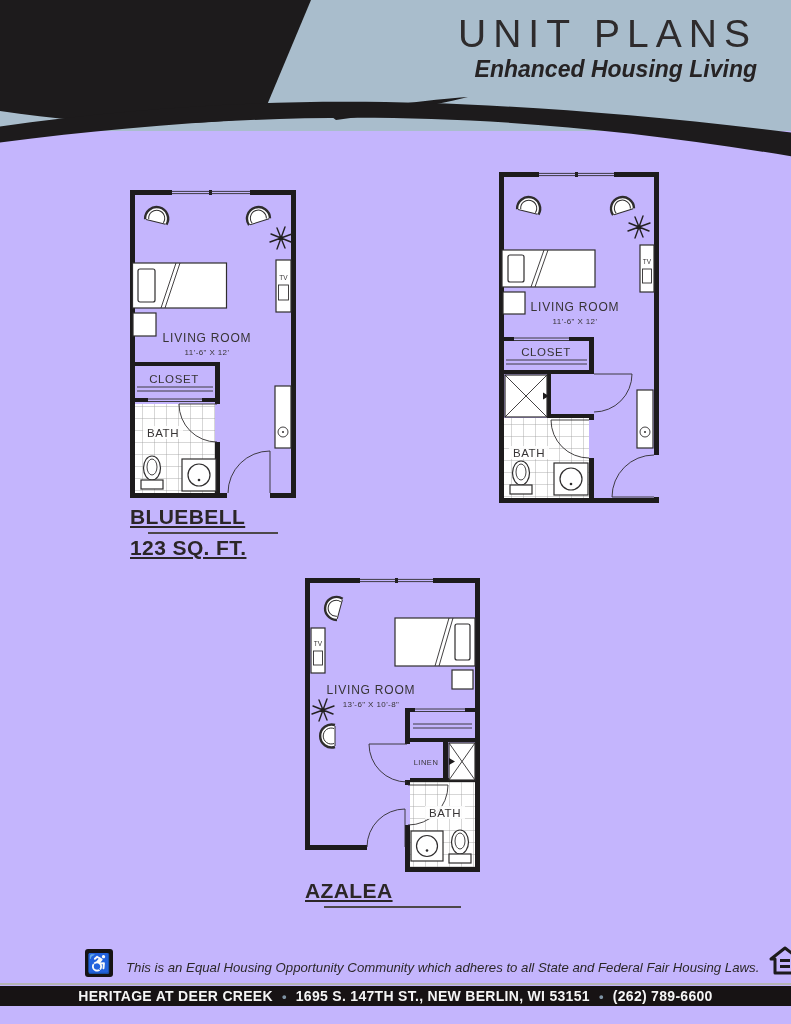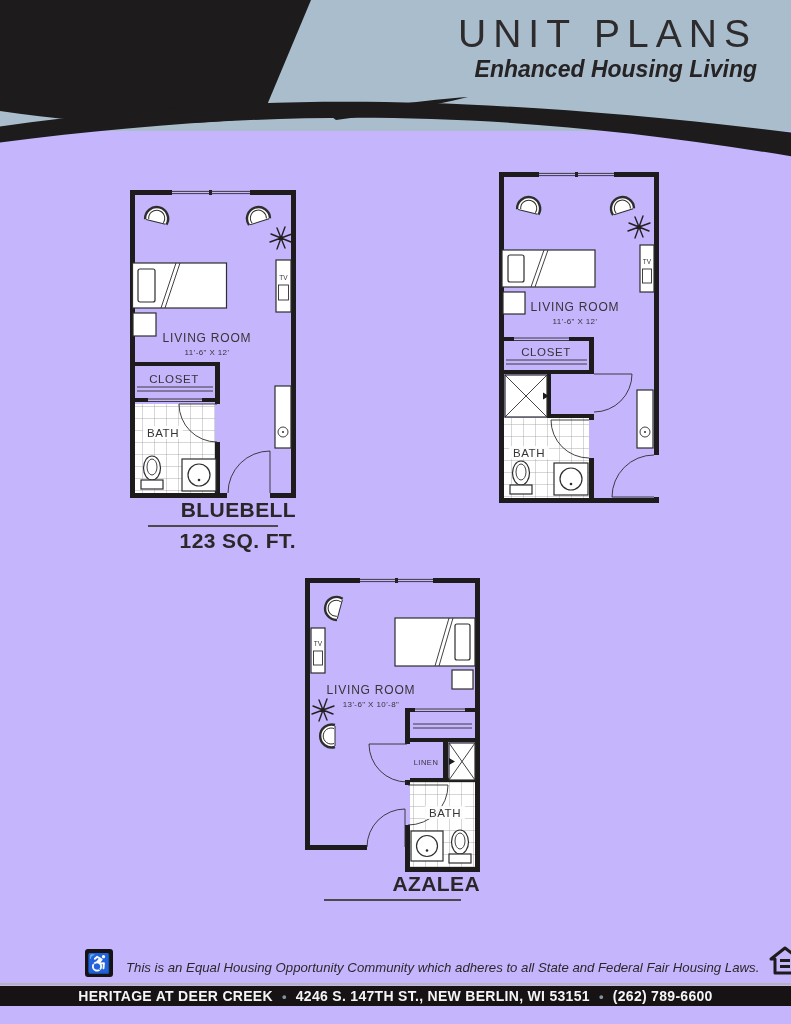--- a/index.html
+++ b/index.html
@@ -16,21 +16,21 @@
     font-size:39px;font-weight:400;letter-spacing:7px;
     color:#2e2b2c;line-height:1.05;white-space:nowrap;
   }
   .header-sub{
     font-size:23px;font-weight:700;font-style:italic;
     color:#262324;margin-top:1px;white-space:nowrap;
   }
   
   .plan{position:absolute;margin:0;}
   .plan svg{display:block;}
-  .plan figcaption{text-align:right;}
+  .plan figcaption{text-align:left;margin-top:7px;text-decoration:underline;}
   .plan-name{font-size:21px;font-weight:600;letter-spacing:.4px;color:#2b2627;}
   .cap-line{border:none;border-top:2px solid #4d4849;margin:3px auto 2px auto;width:78%;}
   .plan-area{font-size:21px;font-weight:600;letter-spacing:.4px;color:#2b2627;}
   #plan-bluebell{left:130px;top:190px;width:166px;}
   #plan-sunflower{left:499px;top:172px;width:160px;}
   #plan-azalea{left:305px;top:578px;width:175px;}
   
   .wall{fill:#1d1b1c;}
   .thin{stroke:#2f2d2e;stroke-width:1.2;fill:#ffffff;}
   .thinner{stroke:#2f2d2e;stroke-width:.9;fill:none;}
@@ -434,18 +434,18 @@
         <path d="M16 2 L30 13 L26 13 L26 27 L6 27 L6 13 L2 13 Z" fill="none" stroke="#1d1b1c" stroke-width="3" stroke-linejoin="round"></path>
         <rect x="11" y="13" width="10" height="3" fill="#1d1b1c"></rect>
         <rect x="11" y="19" width="10" height="3" fill="#1d1b1c"></rect>
       </svg>
     </div>
   </div>
   <div class="footer-rule"></div>
   <div class="footer-bar">
     <span>HERITAGE AT DEER CREEK</span>
     <span class="footer-sep">•</span>
-    <span>4246 S. 147TH ST., NEW BERLIN, WI 53151</span>
+    <span>1695 S. 147TH ST., NEW BERLIN, WI 53151</span>
     <span class="footer-sep">•</span>
     <span>(262) 789-6600</span>
   </div>
 
 </div>
 
 </body></html>

